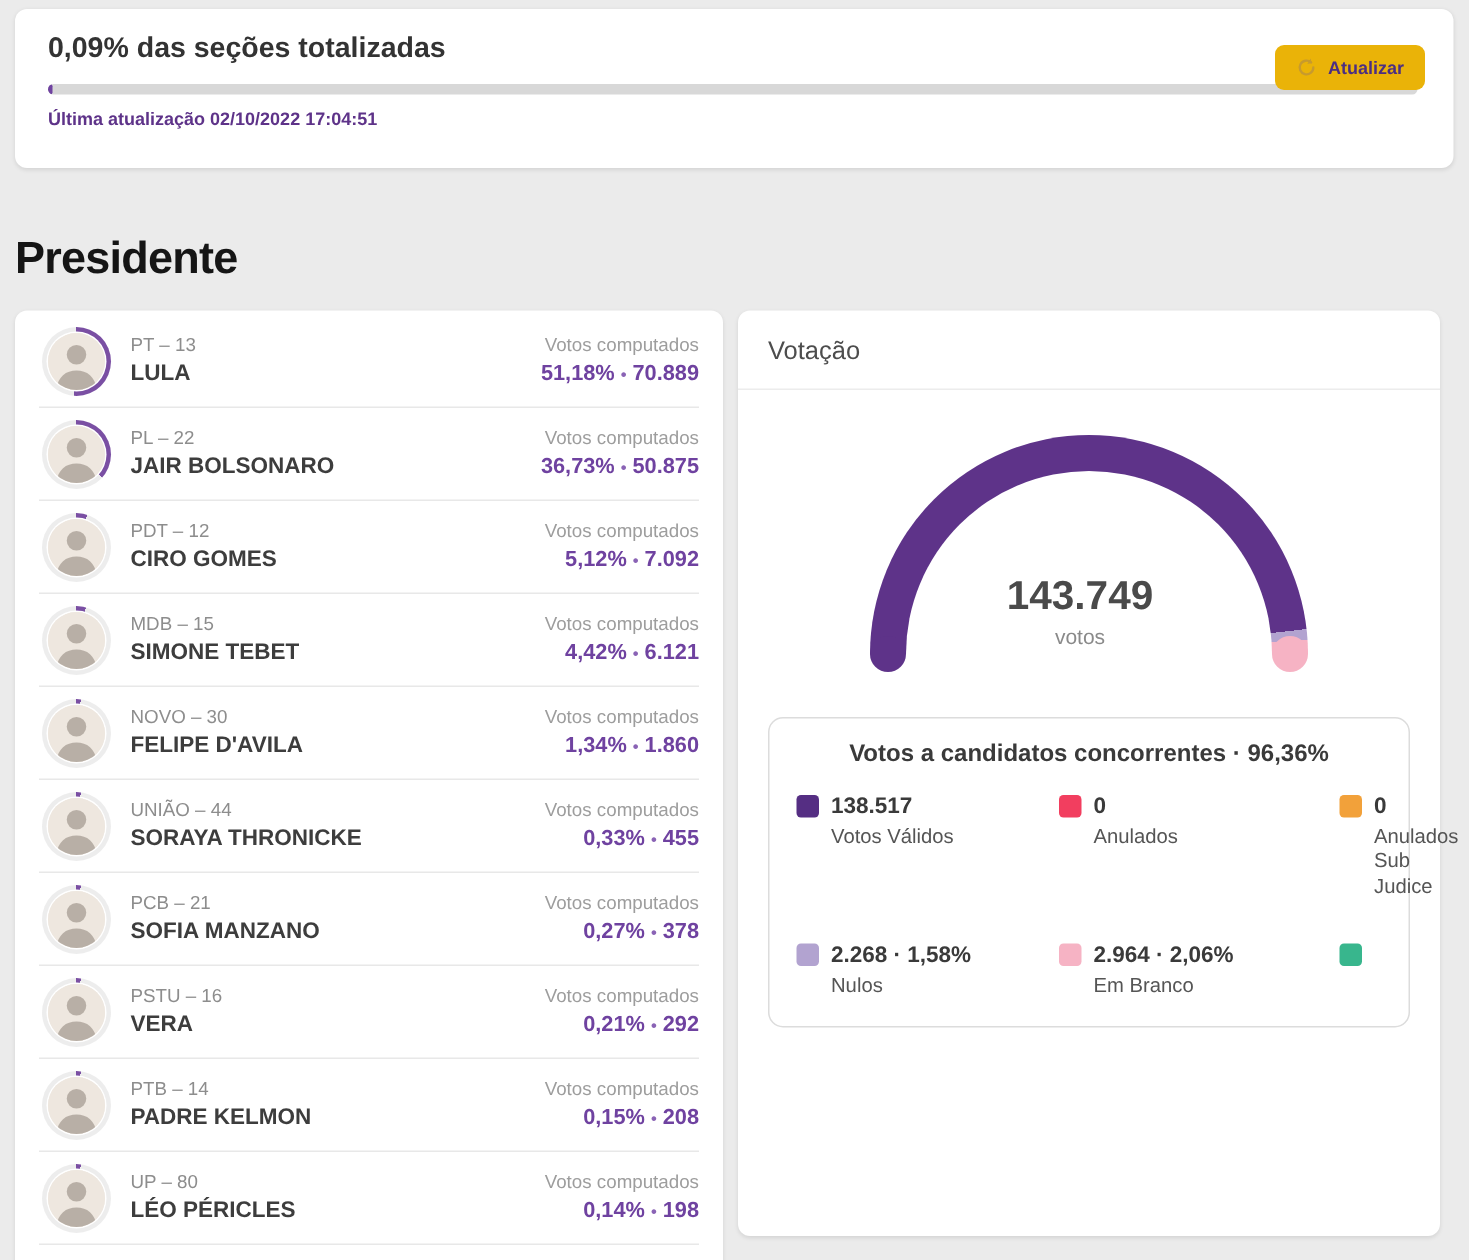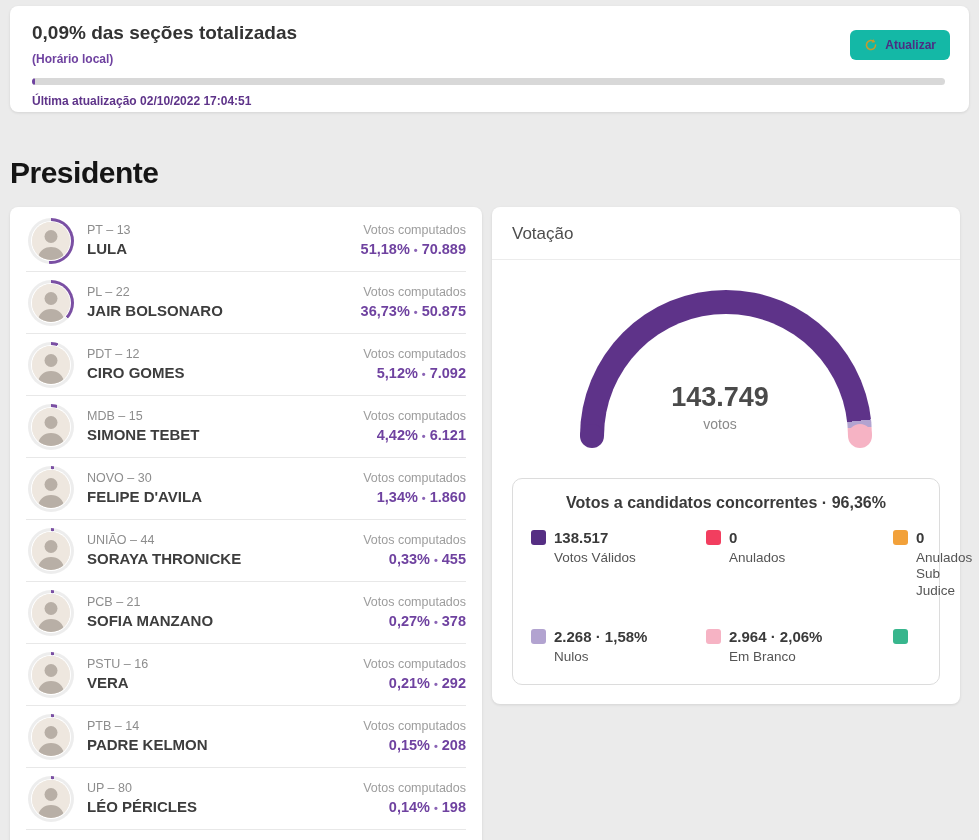--- a/index.html
+++ b/index.html
@@ -22,21 +22,21 @@
   .header-sub { font-size:12px; font-weight:bold; color:#6f42a0; margin-top:8px; }
   .progress-track {
     margin-top:12px; height:7px; border-radius:4px; background:#d8d8d8;
     width:913px; position:relative; overflow:hidden;
   }
   .progress-fill { position:absolute; left:0; top:0; bottom:0; background:#6f42a0; border-radius:4px; }
   .last-update { margin-top:9px; font-size:12px; font-weight:bold; color:#5e3389; }
   .refresh-btn {
     position:absolute; right:19px; top:24px;
     display:flex; align-items:center; gap:7px;
-    background:#14b8a6; border:none; border-radius:6px;
+    background:#eab308; border:none; border-radius:6px;
     padding:8px 14px; cursor:pointer;
     font-family:"Liberation Sans", sans-serif;
     font-size:12px; font-weight:bold; color:#4b2e83;
   }
   .refresh-icon { width:14px; height:14px; display:inline-block; }
   
   .page-title {
     position:absolute; left:10px; top:156px;
     font-size:30px; font-weight:bold; color:#151515; letter-spacing:-.5px;
   }
@@ -58,21 +58,21 @@
     width:38px; height:38px; border-radius:50%; background:#efeae4; overflow:hidden;
   }
   .cand-text { margin-left:13px; line-height:1.35; }
   .cand-party { font-size:12.5px; color:#8d8d8d; }
   .cand-name { font-size:15px; font-weight:bold; color:#3d3d3d; }
   .cand-votes { margin-left:auto; text-align:right; line-height:1.4; }
   .votes-label { font-size:12.5px; color:#9d9d9d; }
   .votes-value { font-size:14.5px; font-weight:bold; color:#6f42a0; }
   .votes-value .sep { font-size:11px; padding:0 4px; color:#8a63b5; }
   
-  .vot-card { left:492px; top:207px; width:468px; height:497px; }
+  .vot-card { left:492px; top:207px; width:468px; height:617px; }
   .vot-header {
     padding:17px 20px 15px; font-size:17px; color:#4d4d4d;
     border-bottom:1px solid #ececec;
   }
   .gauge-wrap { position:relative; width:292px; margin:30px auto 0; height:160px; }
   .gauge-clip { position:absolute; left:0; top:0; width:292px; height:146px; overflow:hidden; }
   .gauge-disc { position:absolute; left:0; top:0; width:292px; height:292px; border-radius:50%; }
   .gauge-hole {
     position:absolute; left:24px; top:24px; width:244px; height:244px;
     border-radius:50%; background:#fff;
@@ -96,21 +96,20 @@
   .legend-item { display:flex; gap:8px; align-items:flex-start; }
   .legend-swatch { width:15px; height:15px; border-radius:3px; flex:0 0 15px; margin-top:2px; }
   .legend-value { font-size:15px; font-weight:bold; color:#3a3a3a; line-height:1.3; }
   .legend-label { font-size:13.5px; color:#555; line-height:1.25; margin-top:2px; }
 </style>
 </head>
 <body>
 
 <div class="card header-card">
   <div class="header-title">0,09% das seções totalizadas</div>
-  <div class="header-sub">(Horário local)</div>
   <div class="progress-track">
     <div class="progress-fill" id="progress-fill" style="width: max(0.09%, 3px);"></div>
   </div>
   <div class="last-update">Última atualização 02/10/2022 17:04:51</div>
   <button class="refresh-btn">
     <span class="refresh-icon">
       <svg viewBox="0 0 16 16" width="14" height="14">
         <path d="M13.2 8a5.2 5.2 0 1 1-1.7-3.85" fill="none" stroke="#c79a2e" stroke-width="1.8" stroke-linecap="round"></path>
         <path d="M11.1 1.2 12 4.6 8.6 5.4z" fill="#c79a2e"></path>
       </svg>

